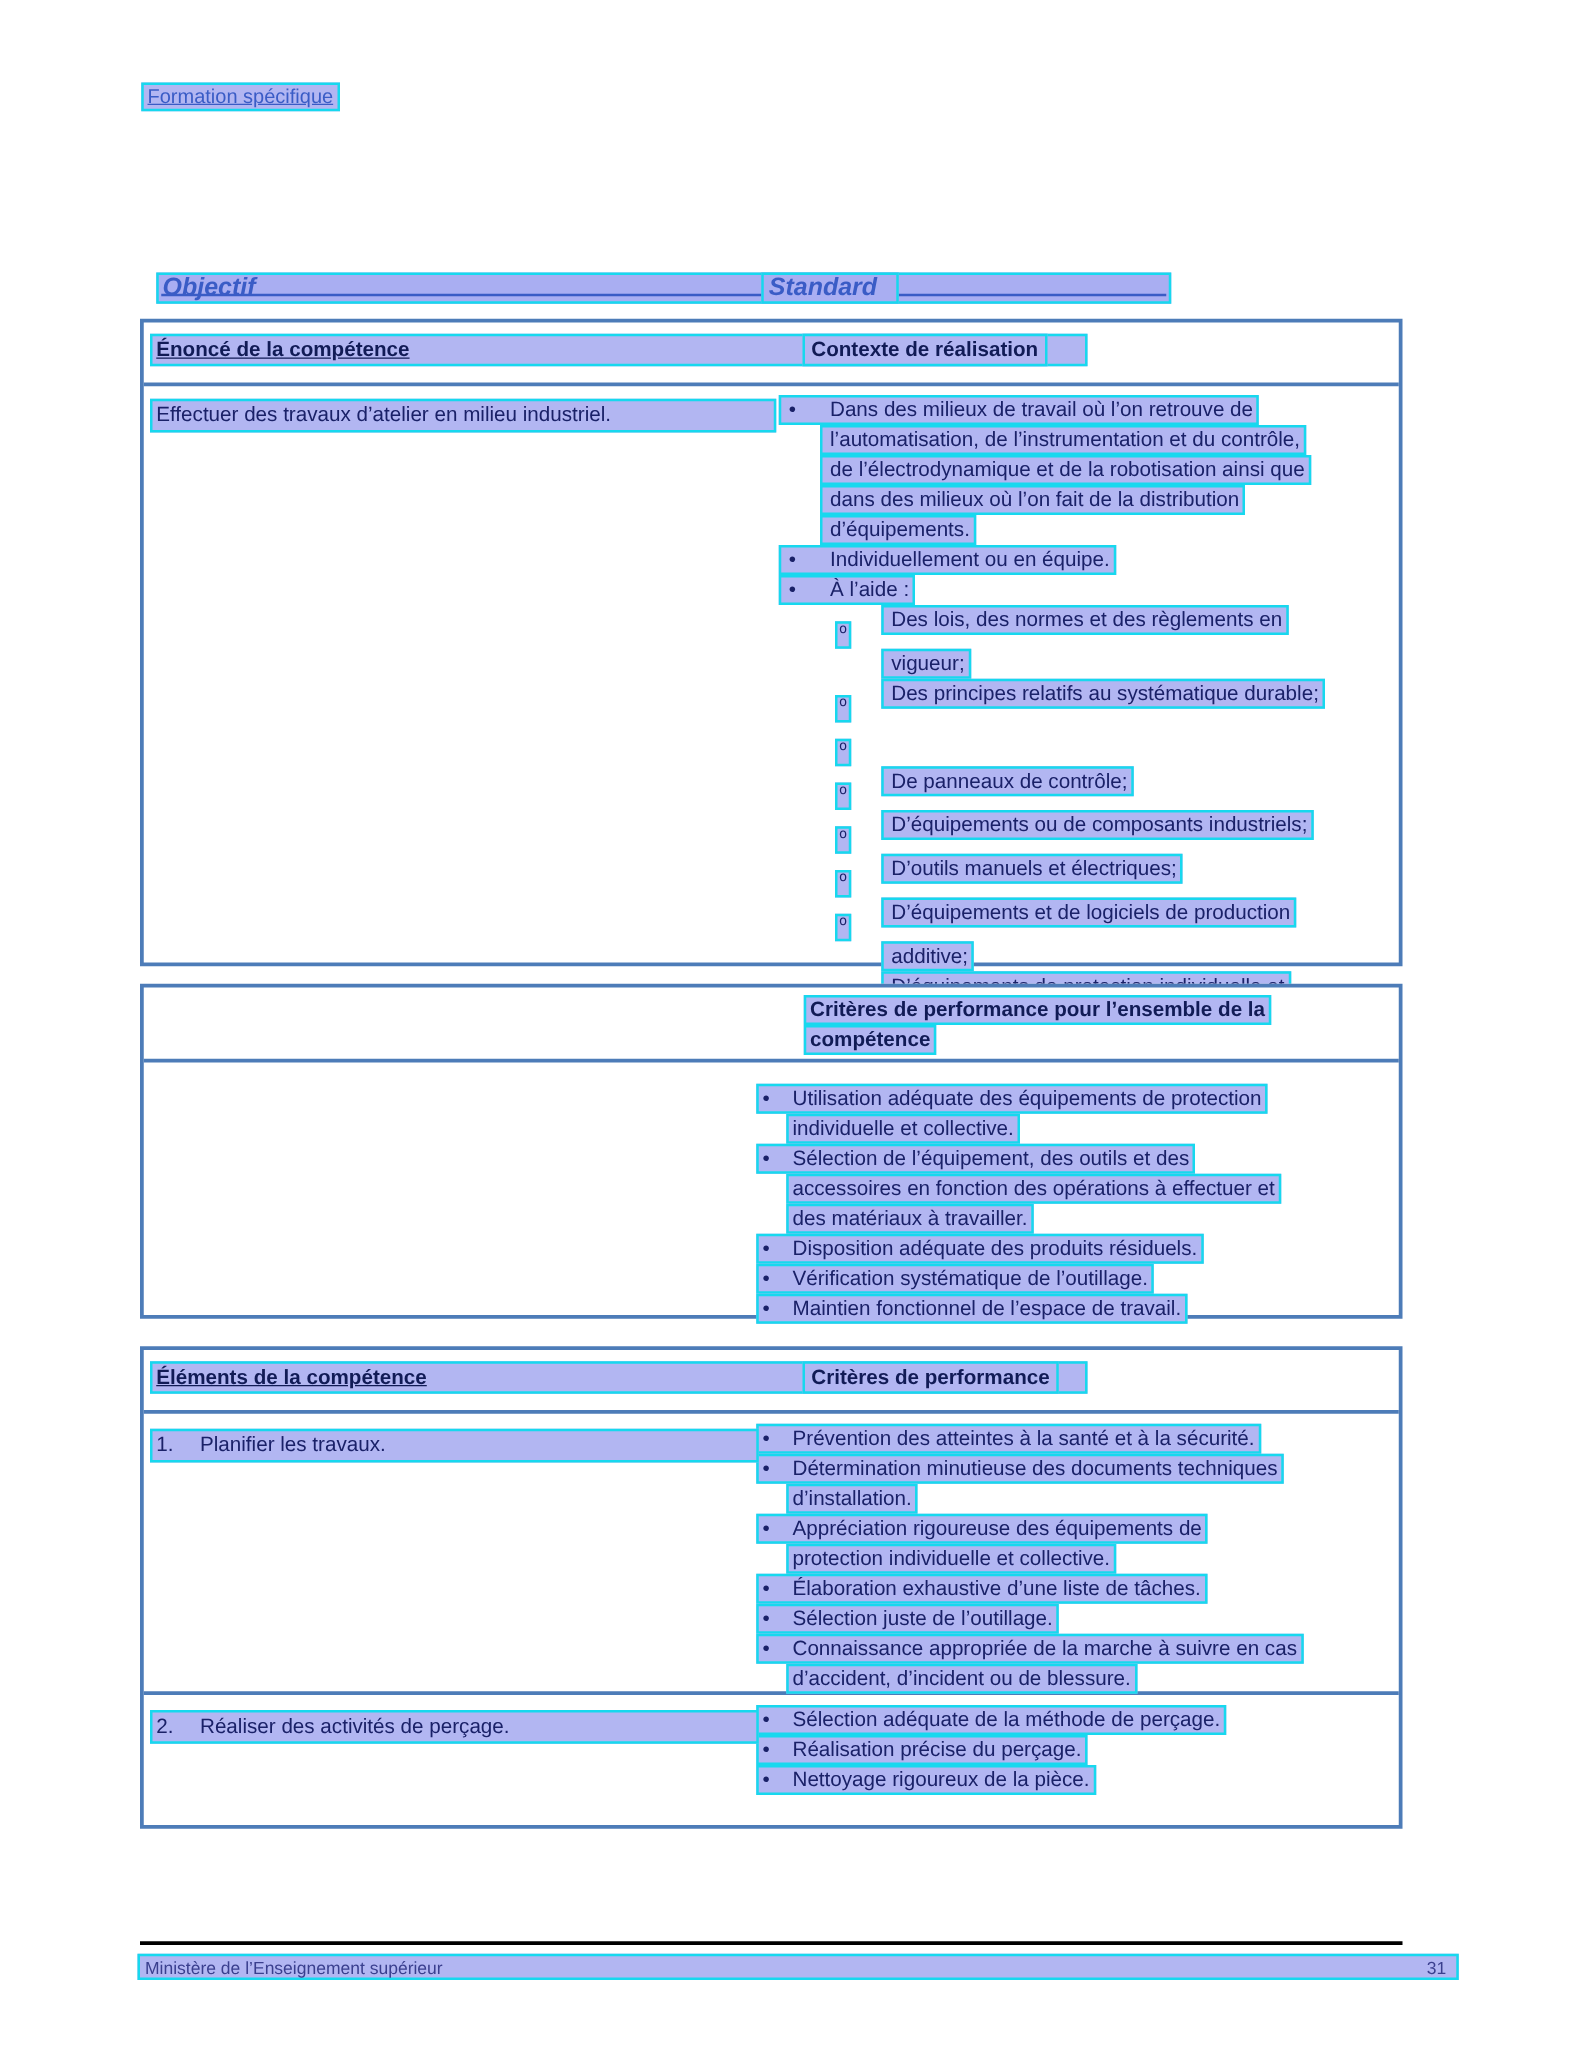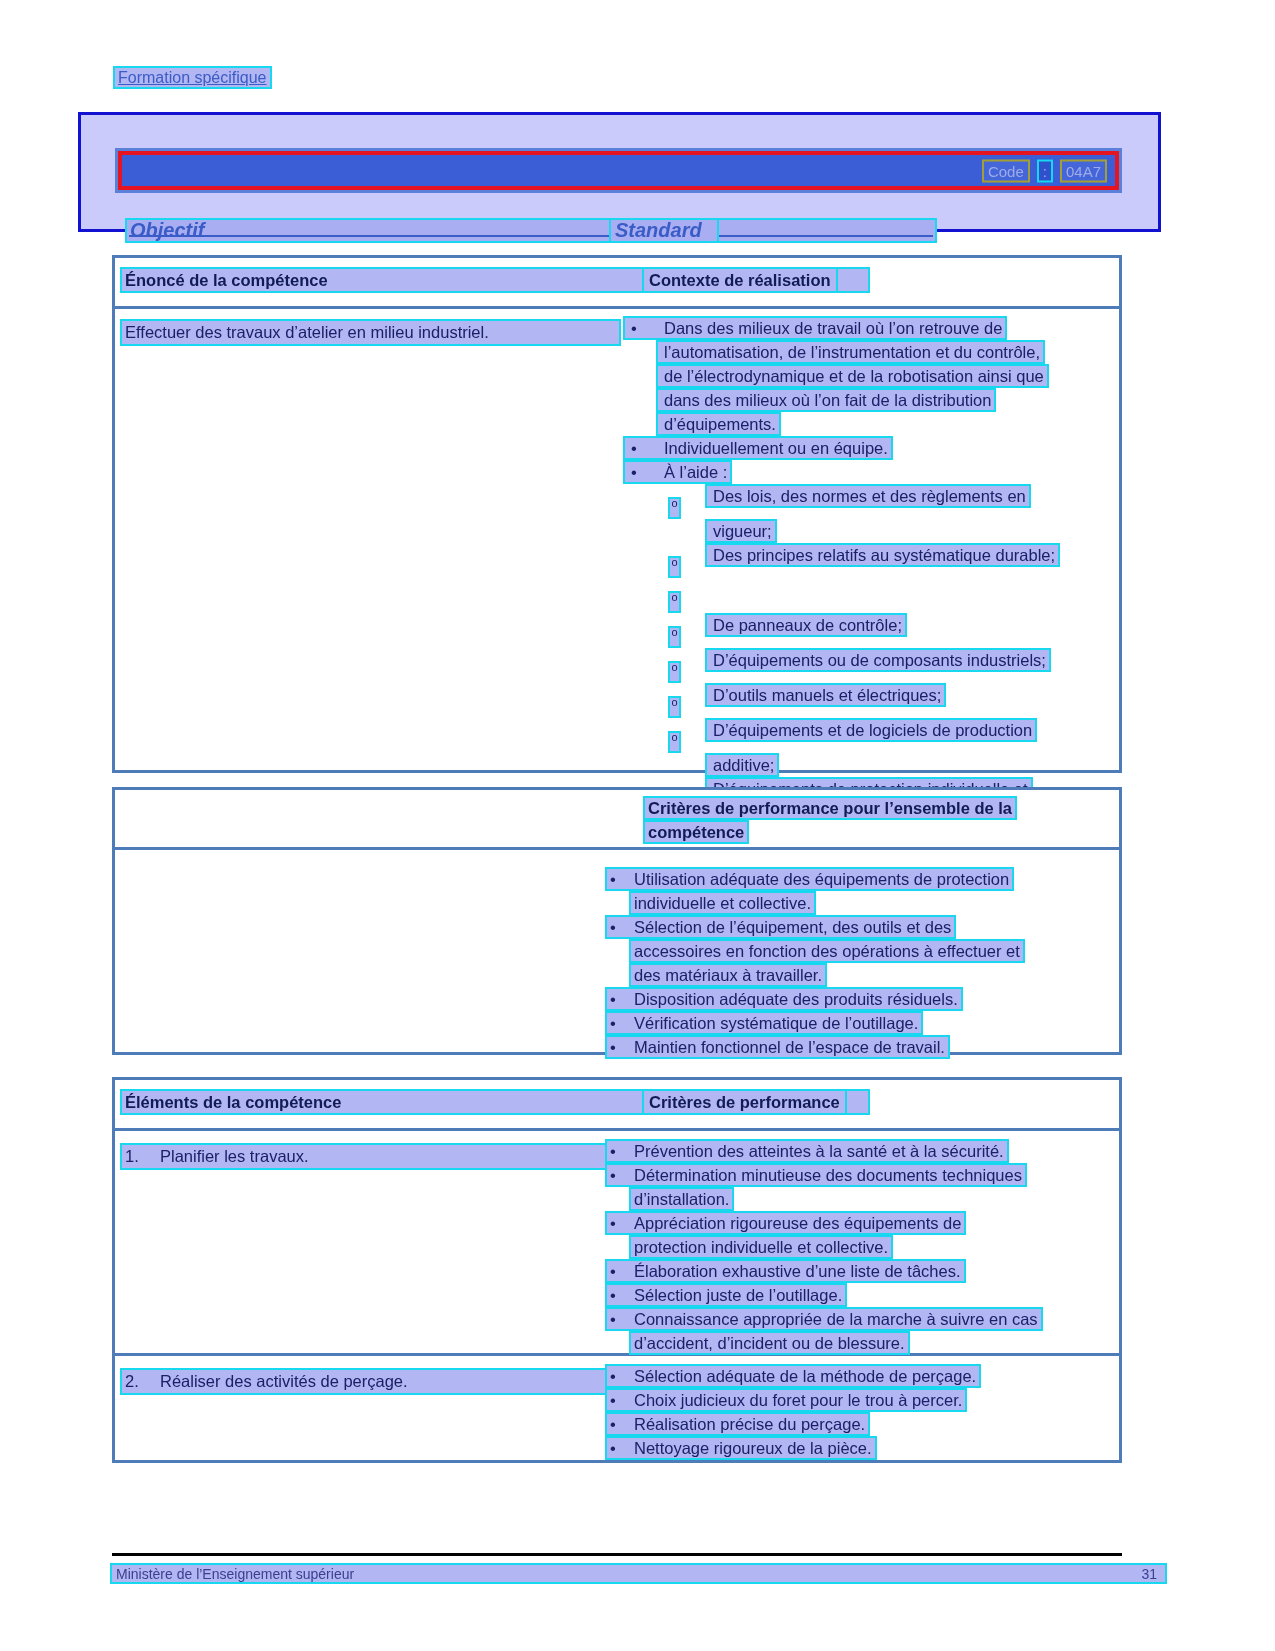--- a/index.html
+++ b/index.html
@@ -39,21 +39,21 @@
              color:#3a5cc6; line-height:20px; }
   .obj-left{ position:absolute; left:3px; top:0; }
   .std-box{ position:absolute; left:482px; top:-2px; width:110px; height:25px;
             background:#a9aef2; border:2px solid #17d8ee; padding-left:4px; }
 
   
   .tbl{ left:112px; width:1010px; border:3px solid #4d7cb8; background:#fff; }
   .thead{ border-bottom:3px solid #4d7cb8; position:relative; }
   .hband{ position:relative; margin-left:5px; margin-top:9px; height:26px;
           background:#b2b6f2; border:2px solid #17d8ee; padding:1px 3px;
-          font-weight:bold; line-height:21px; color:#111b56; }
+          font-weight:bold; line-height:21px; color:#111b56;text-decoration:underline; }
   .hnest{ position:absolute; left:520px; top:-2px; height:26px; background:#b2b6f2;
           border:2px solid #17d8ee; padding:1px 5px; line-height:21px; white-space:nowrap; }
   .trow{ display:flex; align-items:flex-start; }
   .col1-t1{ width:506px; flex:none; }
   .col1-t23{ width:488px; flex:none; }
   .col2{ flex:1; padding-left:2px; }
   .cellband{ margin-left:5px; margin-top:5px; width:501px; font-weight:normal; }
   .cellband-t3{ margin-left:5px; margin-top:6px; width:487px; }
   .numspan{ display:inline-block; width:35px; text-indent:0; }
 
@@ -86,31 +86,20 @@
 </style>
 </head>
 <body>
 
 <div class="page">
 
   <div class="abs" style="left:113px; top:68px;">
     <span class="hl section-label">Formation spécifique</span>
   </div>
 
-  <div class="abs panel">
-    <div class="bar-outer">
-      <div class="bar-red">
-        <div class="code-group">
-          <span class="chip chip-olive">Code</span>
-          <span class="chip chip-cyan">:</span>
-          <span class="chip chip-olive">04A7</span>
-        </div>
-      </div>
-    </div>
-  </div>
 
   <div class="abs obj-band">
     <span class="rule"></span>
     <span class="obj-text obj-left">Objectif</span>
     <span class="std-box">
       <span class="obj-text">Standard</span>
     </span>
   </div>
 
   <div class="abs tbl t1" style="top:255px;">
@@ -214,21 +203,20 @@
     <div class="trow t3-row2">
       <div class="col1-t23">
         <div class="blockhl cellband-t3">
           <span class="numspan">2.</span><span>Réaliser des activités de perçage.</span>
         </div>
       </div>
       <div class="col2">
         <ul class="blist">
 
         <li class="li1"><span class="hl"><span class="blt">•</span><span class="txt">Sélection adéquate de la méthode de perçage.</span></span></li>
-            <li class="li1"><span class="hl"><span class="blt">•</span><span class="txt">Choix judicieux du foret pour le trou à percer.</span></span></li>
             <li class="li1"><span class="hl"><span class="blt">•</span><span class="txt">Réalisation précise du perçage.</span></span></li>
             <li class="li1"><span class="hl"><span class="blt">•</span><span class="txt">Nettoyage rigoureux de la pièce.</span></span></li>
           </ul>
       </div>
     </div>
   </div>
 
   <div class="abs footer-rule"></div>
   <div class="abs footer-band">
     <span>Ministère de l’Enseignement supérieur</span>

